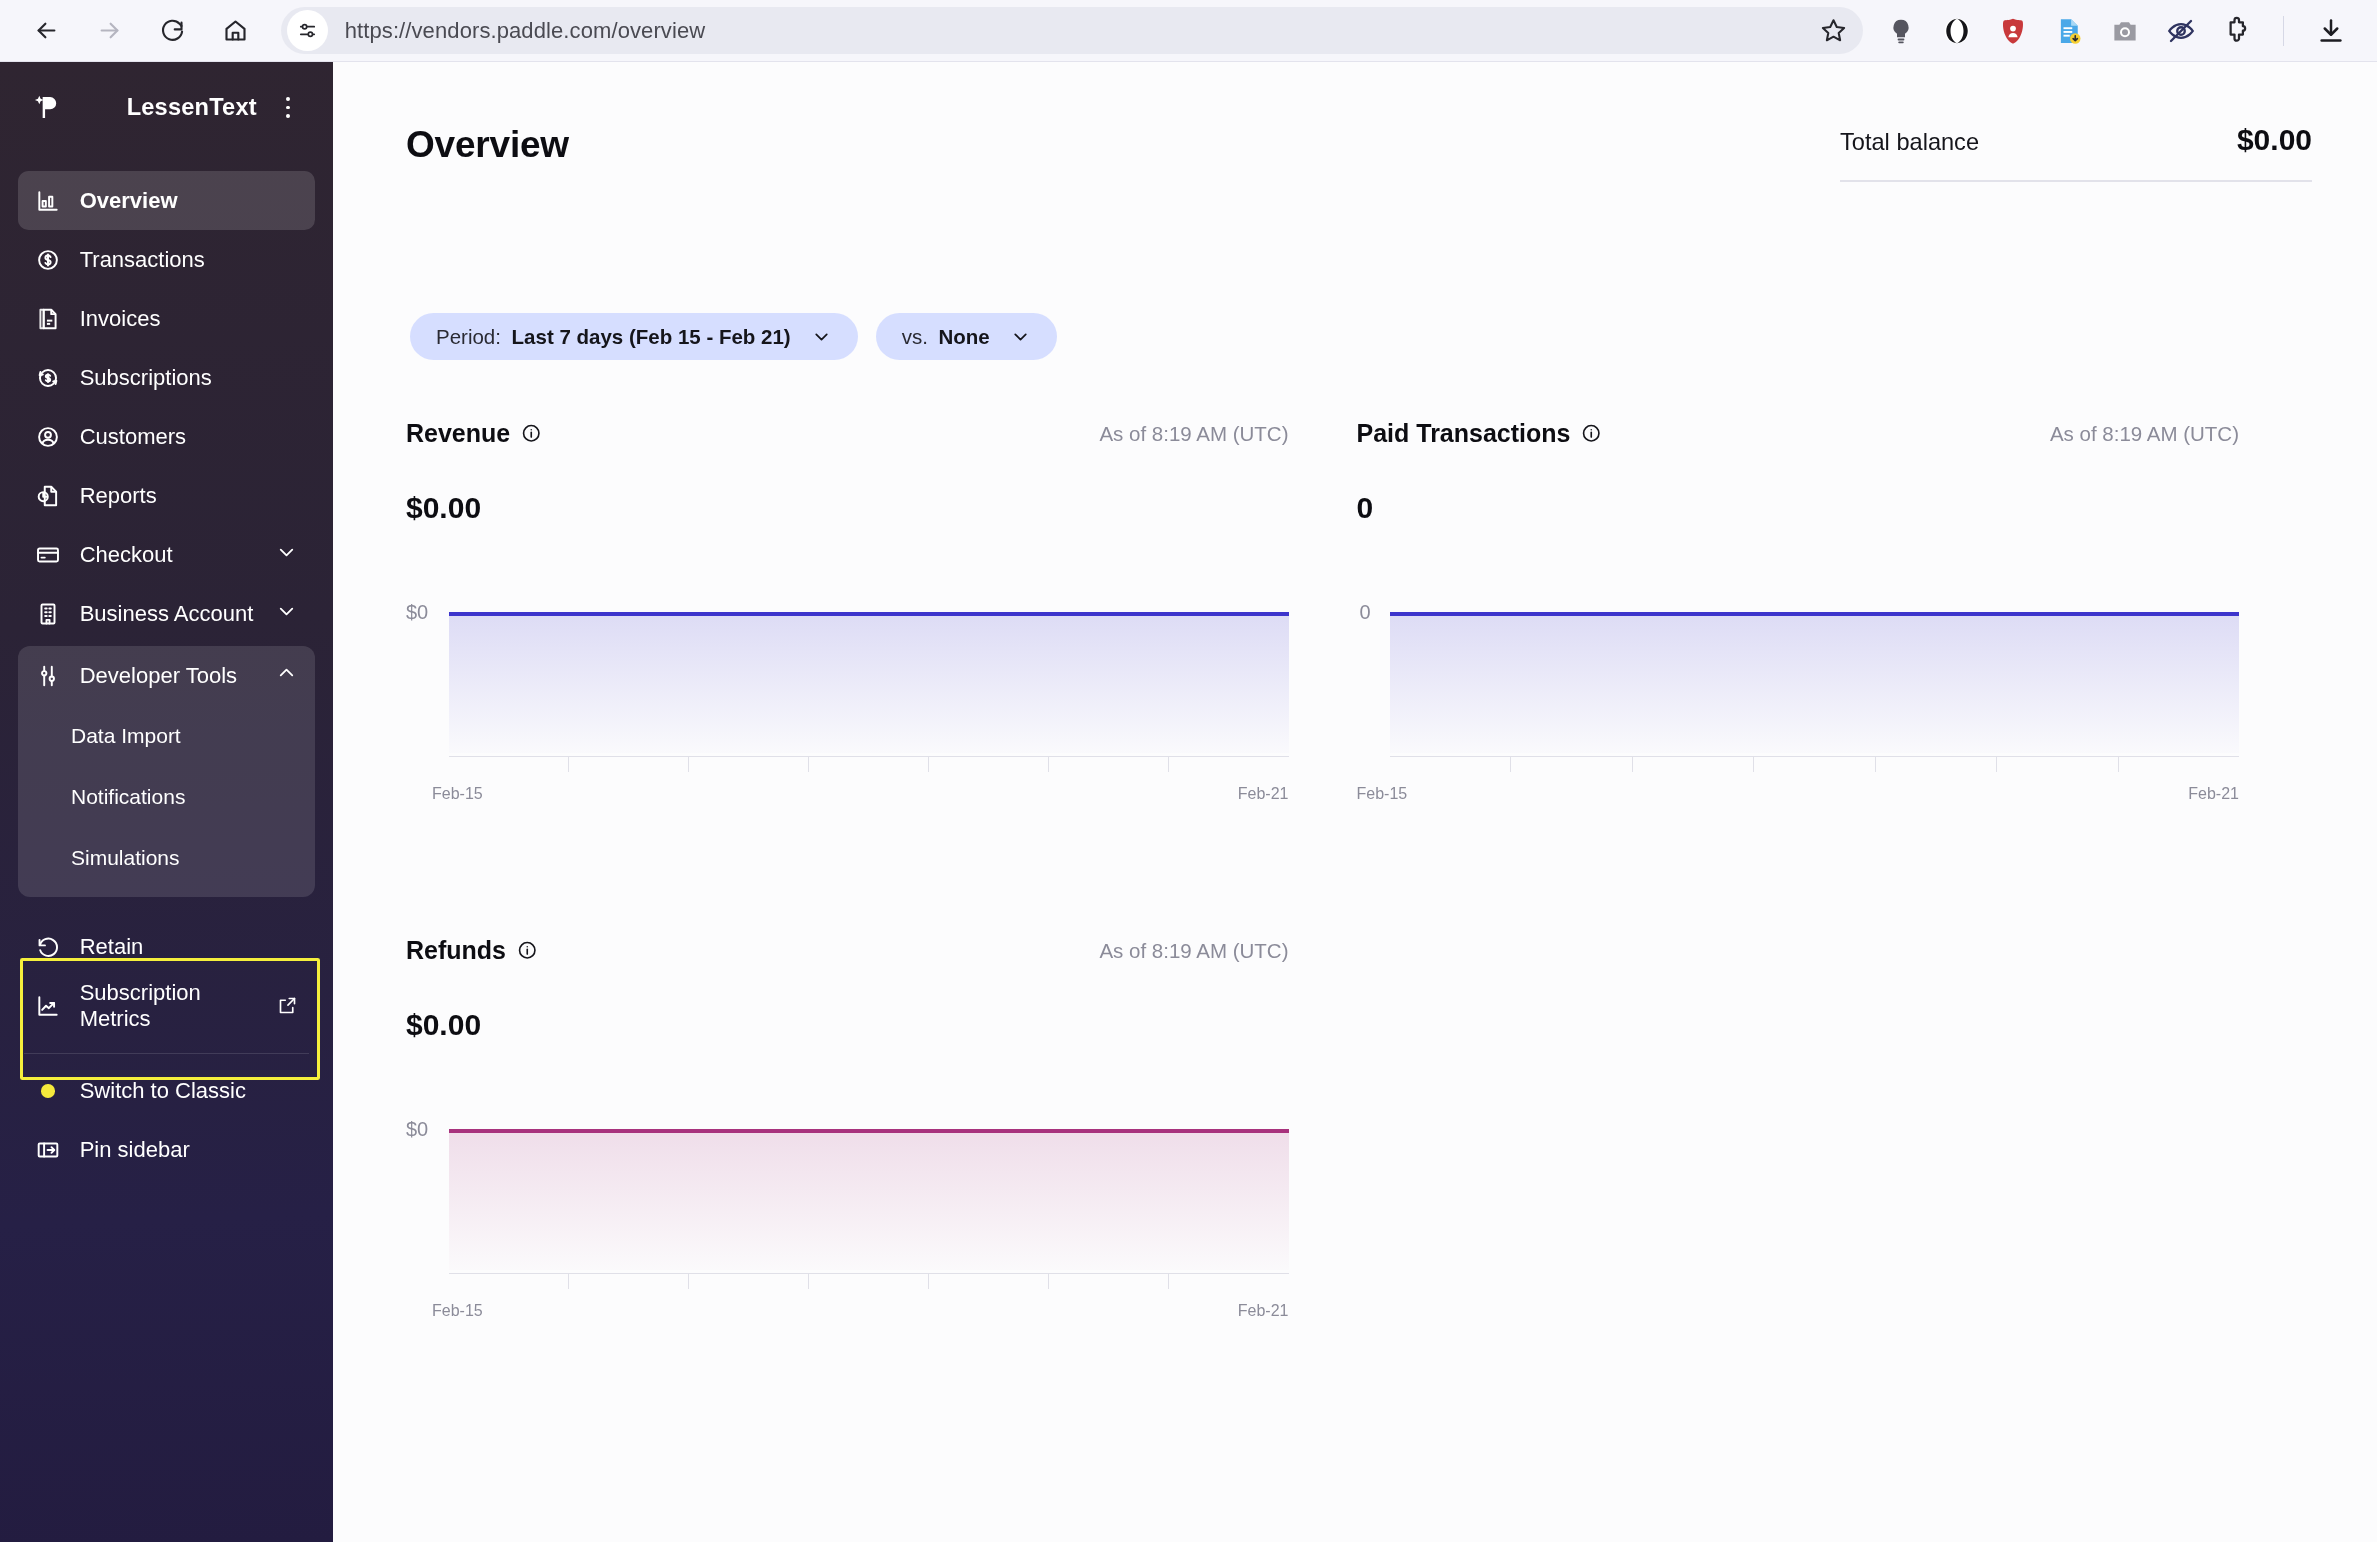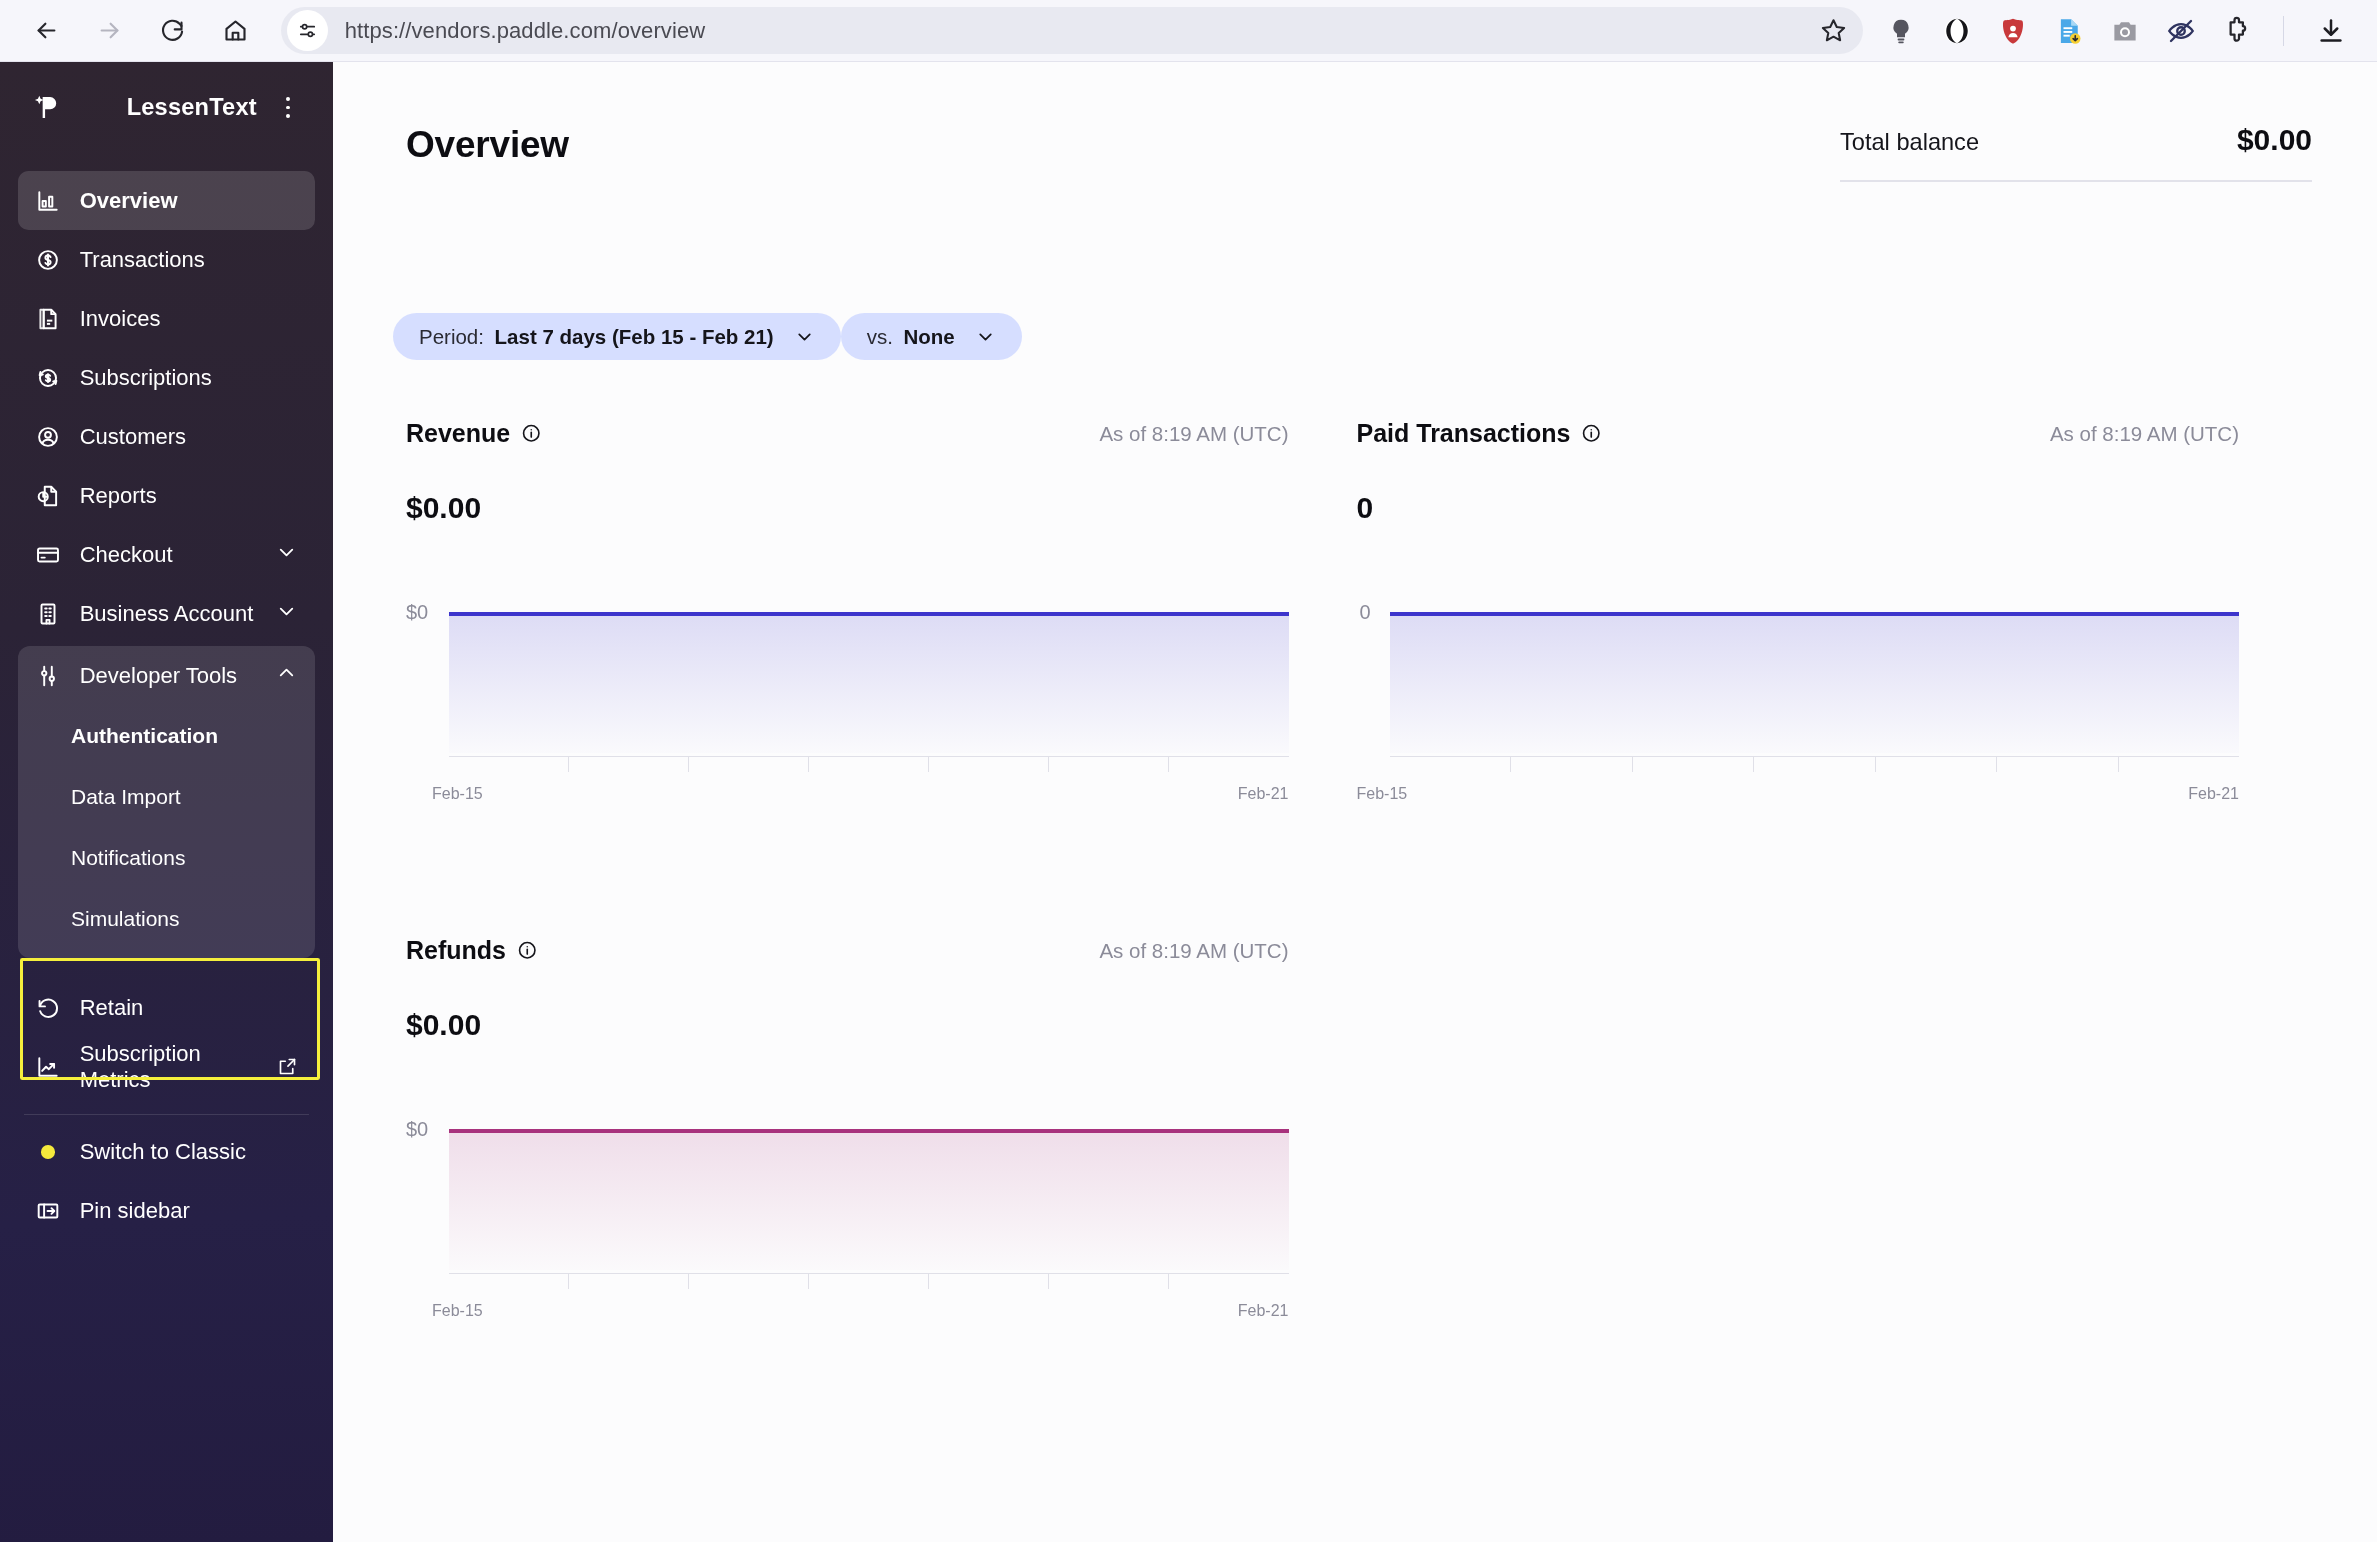--- a/index.html
+++ b/index.html
@@ -131,21 +131,21 @@
     letter-spacing: -0.2px;
   }
   .balance {
     position: absolute; right: 65px; top: 61px; width: 472px;
   }
   .balance-row { display: flex; align-items: baseline; justify-content: space-between; padding-bottom: 23px;}
   .balance-label { font-size: 23.6px; color: #15151b; }
   .balance-value { font-size: 30px; font-weight: bold; color: #0d0d12; }
   .balance-rule { height: 1.5px; background: #e2e2ea; }
 
-  .filters { position: absolute; left: 60px; top: 251px; display: flex; }
+  .filters { position: absolute; left: 77px; top: 251px; display: flex; gap: 18px; }
   .pill {
     background: #d6deff; border-radius: 30px;
     height: 47px; display: flex; align-items: center;
     padding: 0 26px; font-size: 20.5px; color: #15151b;
   }
   .pill-key { color: #2a2a33; }
   .pill-val { font-weight: bold; margin-left: 10.6px; }
   .pill-chev { margin-left: 20px; display: flex; align-items: center; }
 
   .cards {
@@ -446,23 +446,20 @@
             <circle cx="15.5" cy="14.5" r="2"></circle>
           </svg>
       </span>
       <span class="nav-label">Developer Tools</span>
       <span class="nav-chevron">
         <svg width="23" height="23" viewBox="0 0 24 24" fill="none" stroke="#ffffff" stroke-width="1.9" stroke-linecap="round" stroke-linejoin="round">
             <path d="M6 14.5l6-6 6 6"></path>
           </svg>
       </span>
     </div>
-    <div class="sub-item current">
-      <span>Authentication</span>
-    </div>
     <div class="sub-item">
       <span>Data Import</span>
     </div>
     <div class="sub-item">
       <span>Notifications</span>
     </div>
     <div class="sub-item">
       <span>Simulations</span>
     </div>
   </div>

